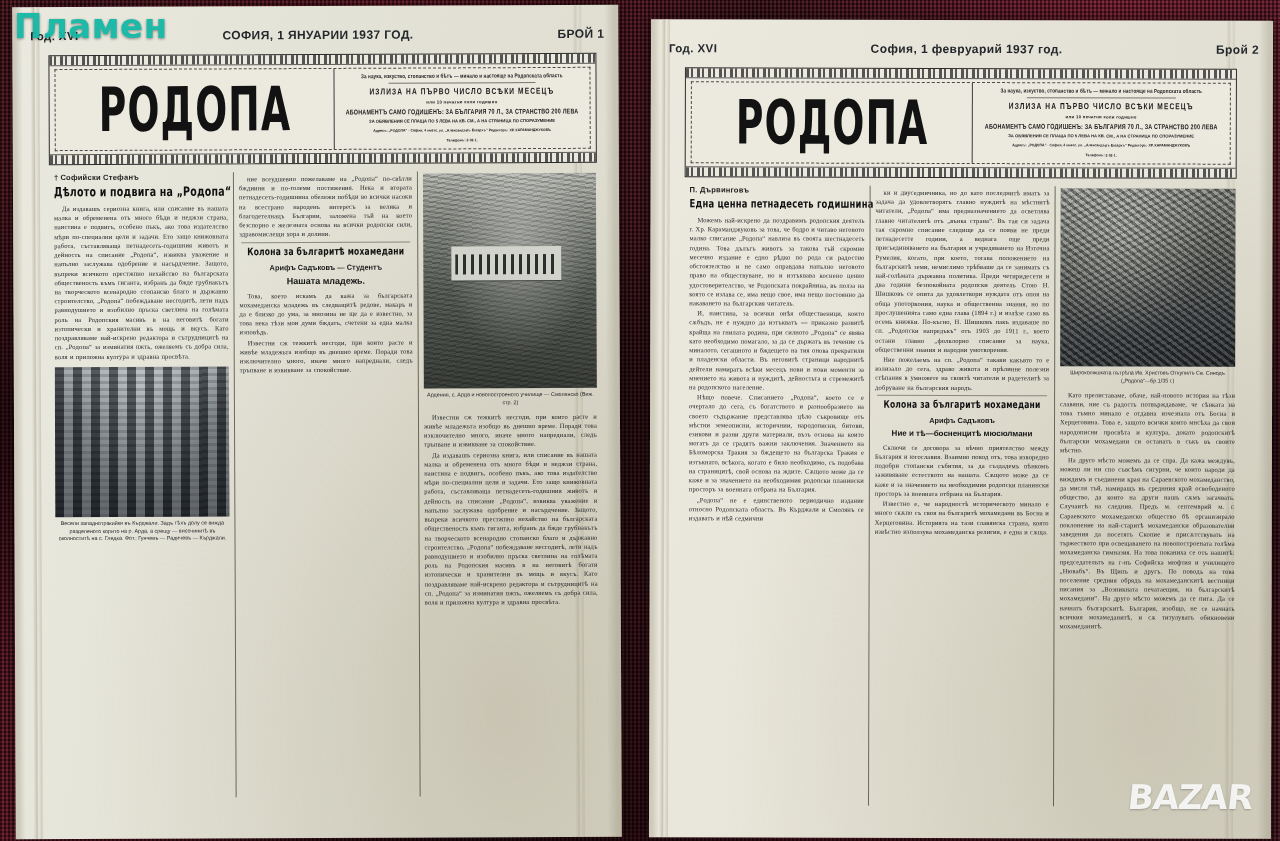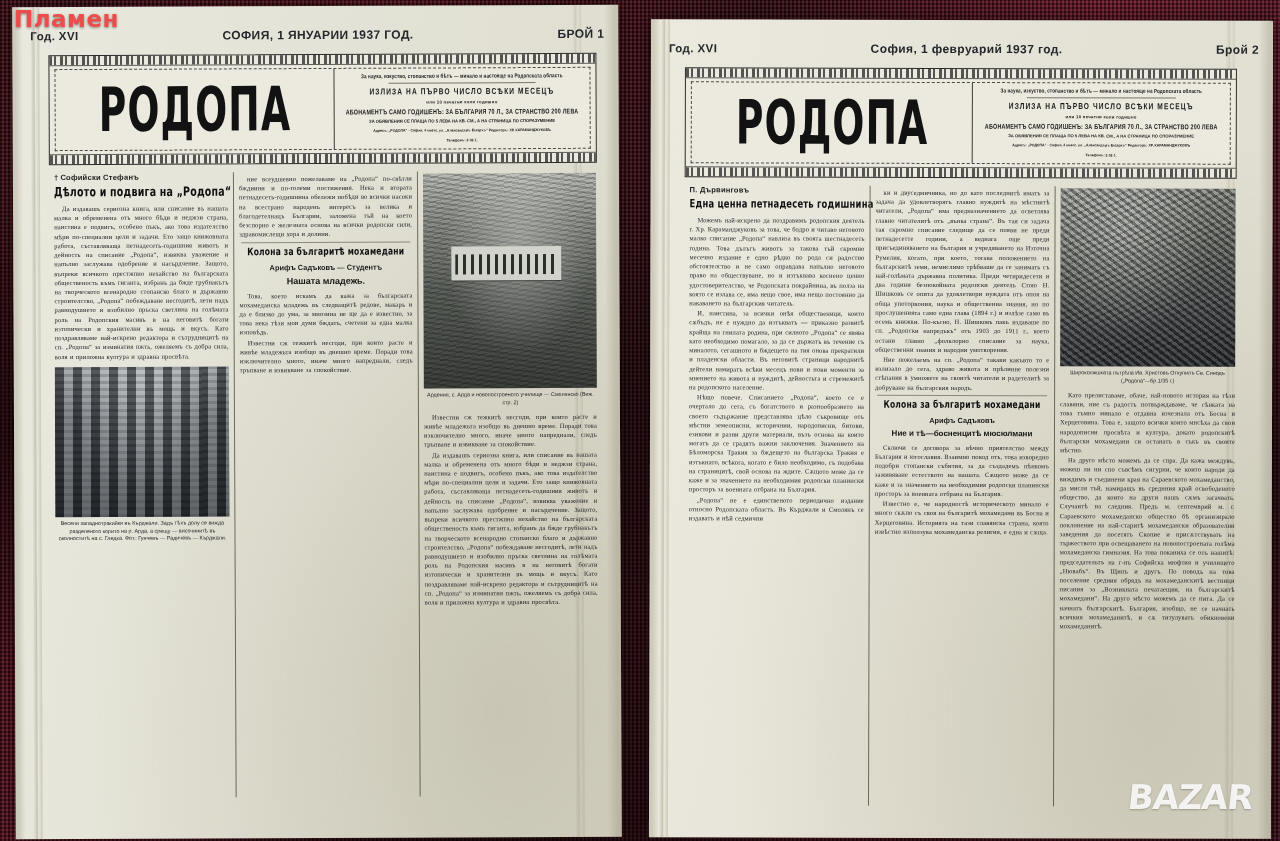--- a/index.html
+++ b/index.html
@@ -165,22 +165,22 @@
   .ph-rock .vignette{
     background:
       repeating-linear-gradient(38deg, rgba(0,0,0,.32) 0 3px, rgba(255,255,255,.12) 3px 6px),
       repeating-linear-gradient(-25deg, rgba(0,0,0,.22) 0 2px, transparent 2px 6px),
       radial-gradient(ellipse at 35% 25%, rgba(255,255,255,.35), transparent 55%);
   }
 
   
   #wm-plamen{
     position:absolute;left:14px;top:6px;
-    font-family:"DejaVu Sans",sans-serif;font-weight:700;font-size:23px;
-    color:#ef4444;opacity:.95;letter-spacing:.5px;
+    font-family:"DejaVu Sans",sans-serif;font-weight:700;font-size:34px;
+    color:#14b8a6;opacity:.95;letter-spacing:.5px;
     text-shadow:0 1px 3px rgba(0,0,0,.45);
   }
   #wm-bazar{
     position:absolute;right:28px;bottom:24px;
     font-family:"DejaVu Sans",sans-serif;font-weight:700;font-size:34px;
     color:rgba(255,255,255,.88);letter-spacing:-1px;
     transform:skewX(-6deg);
     text-shadow:0 1px 2px rgba(0,0,0,.25);
   }
 </style>

